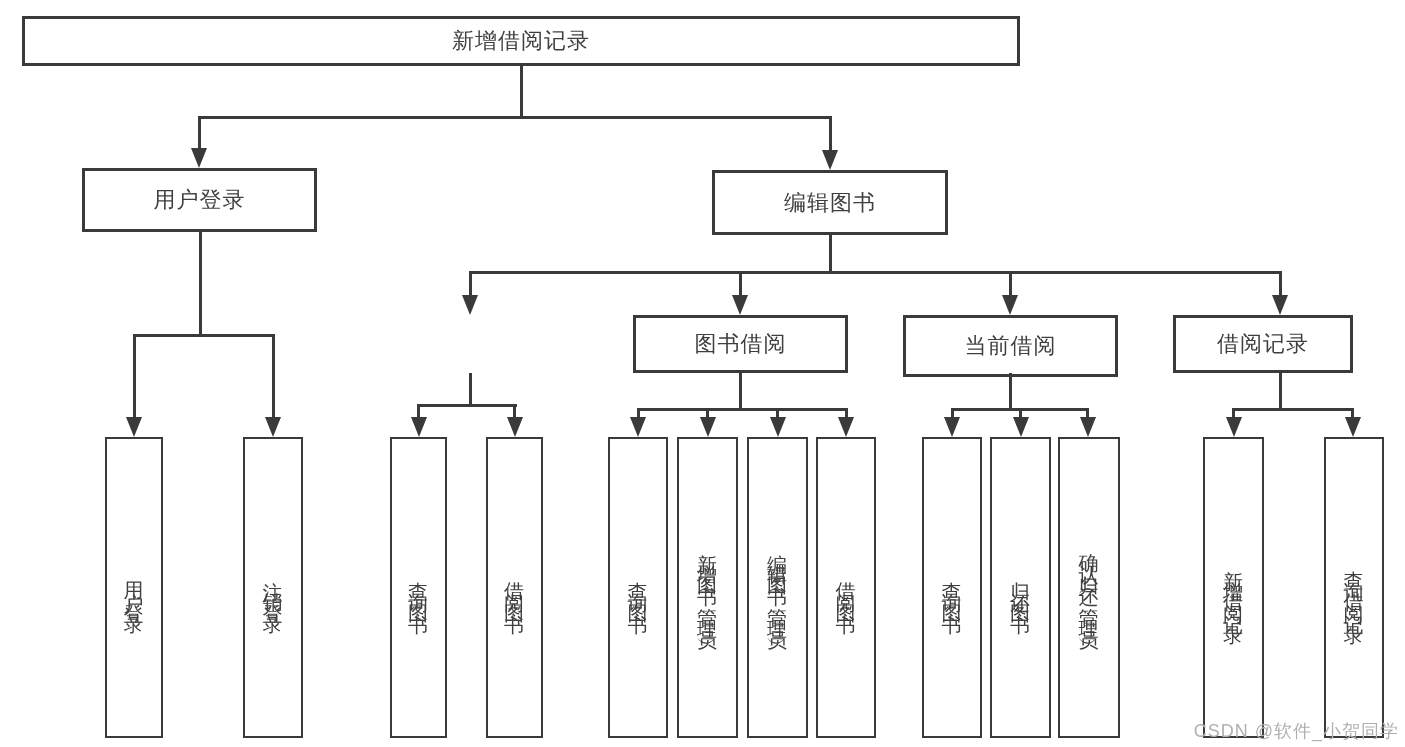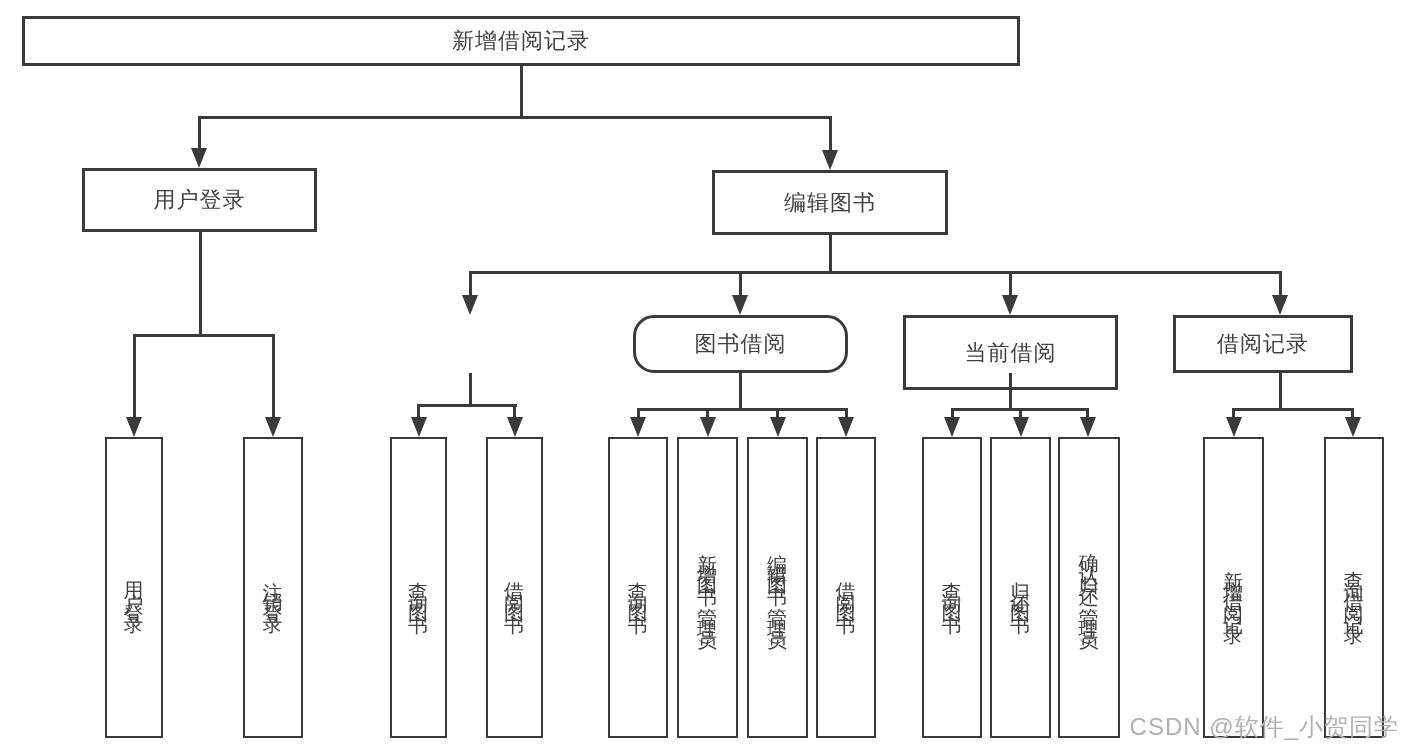--- a/index.html
+++ b/index.html
@@ -33,21 +33,21 @@
   }
   .vline{position:absolute;width:3px;background:var(--line);}
   .hline{position:absolute;height:3px;background:var(--line);}
   .arrow{
     position:absolute;width:0;height:0;
     border-left:8px solid transparent;border-right:8px solid transparent;
     border-top:20px solid var(--line);
   }
   #watermark{
     position:absolute;right:6px;bottom:4px;z-index:10;
-    font-size:24px;color:var(--watermark);letter-spacing:1px;
+    font-size:18px;color:var(--watermark);letter-spacing:1px;
   }
 </style>
 </head>
 <body>
 
 <div id="stage">
 
   <div class="box" style="left:22px;top:16px;width:998px;height:50px;">
     <span>新增借阅记录</span>
   </div>
@@ -77,24 +77,24 @@
   <div class="hline" style="left:468.5px;top:270.5px;width:813px"></div>
   <div class="vline" style="left:468.5px;top:270.5px;height:27px"></div>
   <div class="arrow" style="left:462px;top:295px"></div>
   <div class="vline" style="left:738.5px;top:270.5px;height:27px"></div>
   <div class="arrow" style="left:732px;top:295px"></div>
   <div class="vline" style="left:1008.5px;top:270.5px;height:27px"></div>
   <div class="arrow" style="left:1002px;top:295px"></div>
   <div class="vline" style="left:1278.5px;top:270.5px;height:27px"></div>
   <div class="arrow" style="left:1272px;top:295px"></div>
 
-  <div class="box" style="left:633px;top:315px;width:215px;height:58px;border-radius:21px;">
+  <div class="box" style="left:633px;top:315px;width:215px;height:58px;">
     <span>图书借阅</span>
   </div>
-  <div class="box" style="left:903px;top:315px;width:215px;height:75px;">
+  <div class="box" style="left:903px;top:315px;width:215px;height:62px;">
     <span>当前借阅</span>
   </div>
   <div class="box" style="left:1173px;top:315px;width:180px;height:58px;">
     <span>借阅记录</span>
   </div>
 
   <div class="vline" style="left:468.5px;top:373px;height:34px"></div>
   <div class="hline" style="left:417px;top:403.5px;width:100px"></div>
   <div class="vline" style="left:417px;top:403.5px;height:18px"></div>
   <div class="arrow" style="left:410.5px;top:417px"></div>

